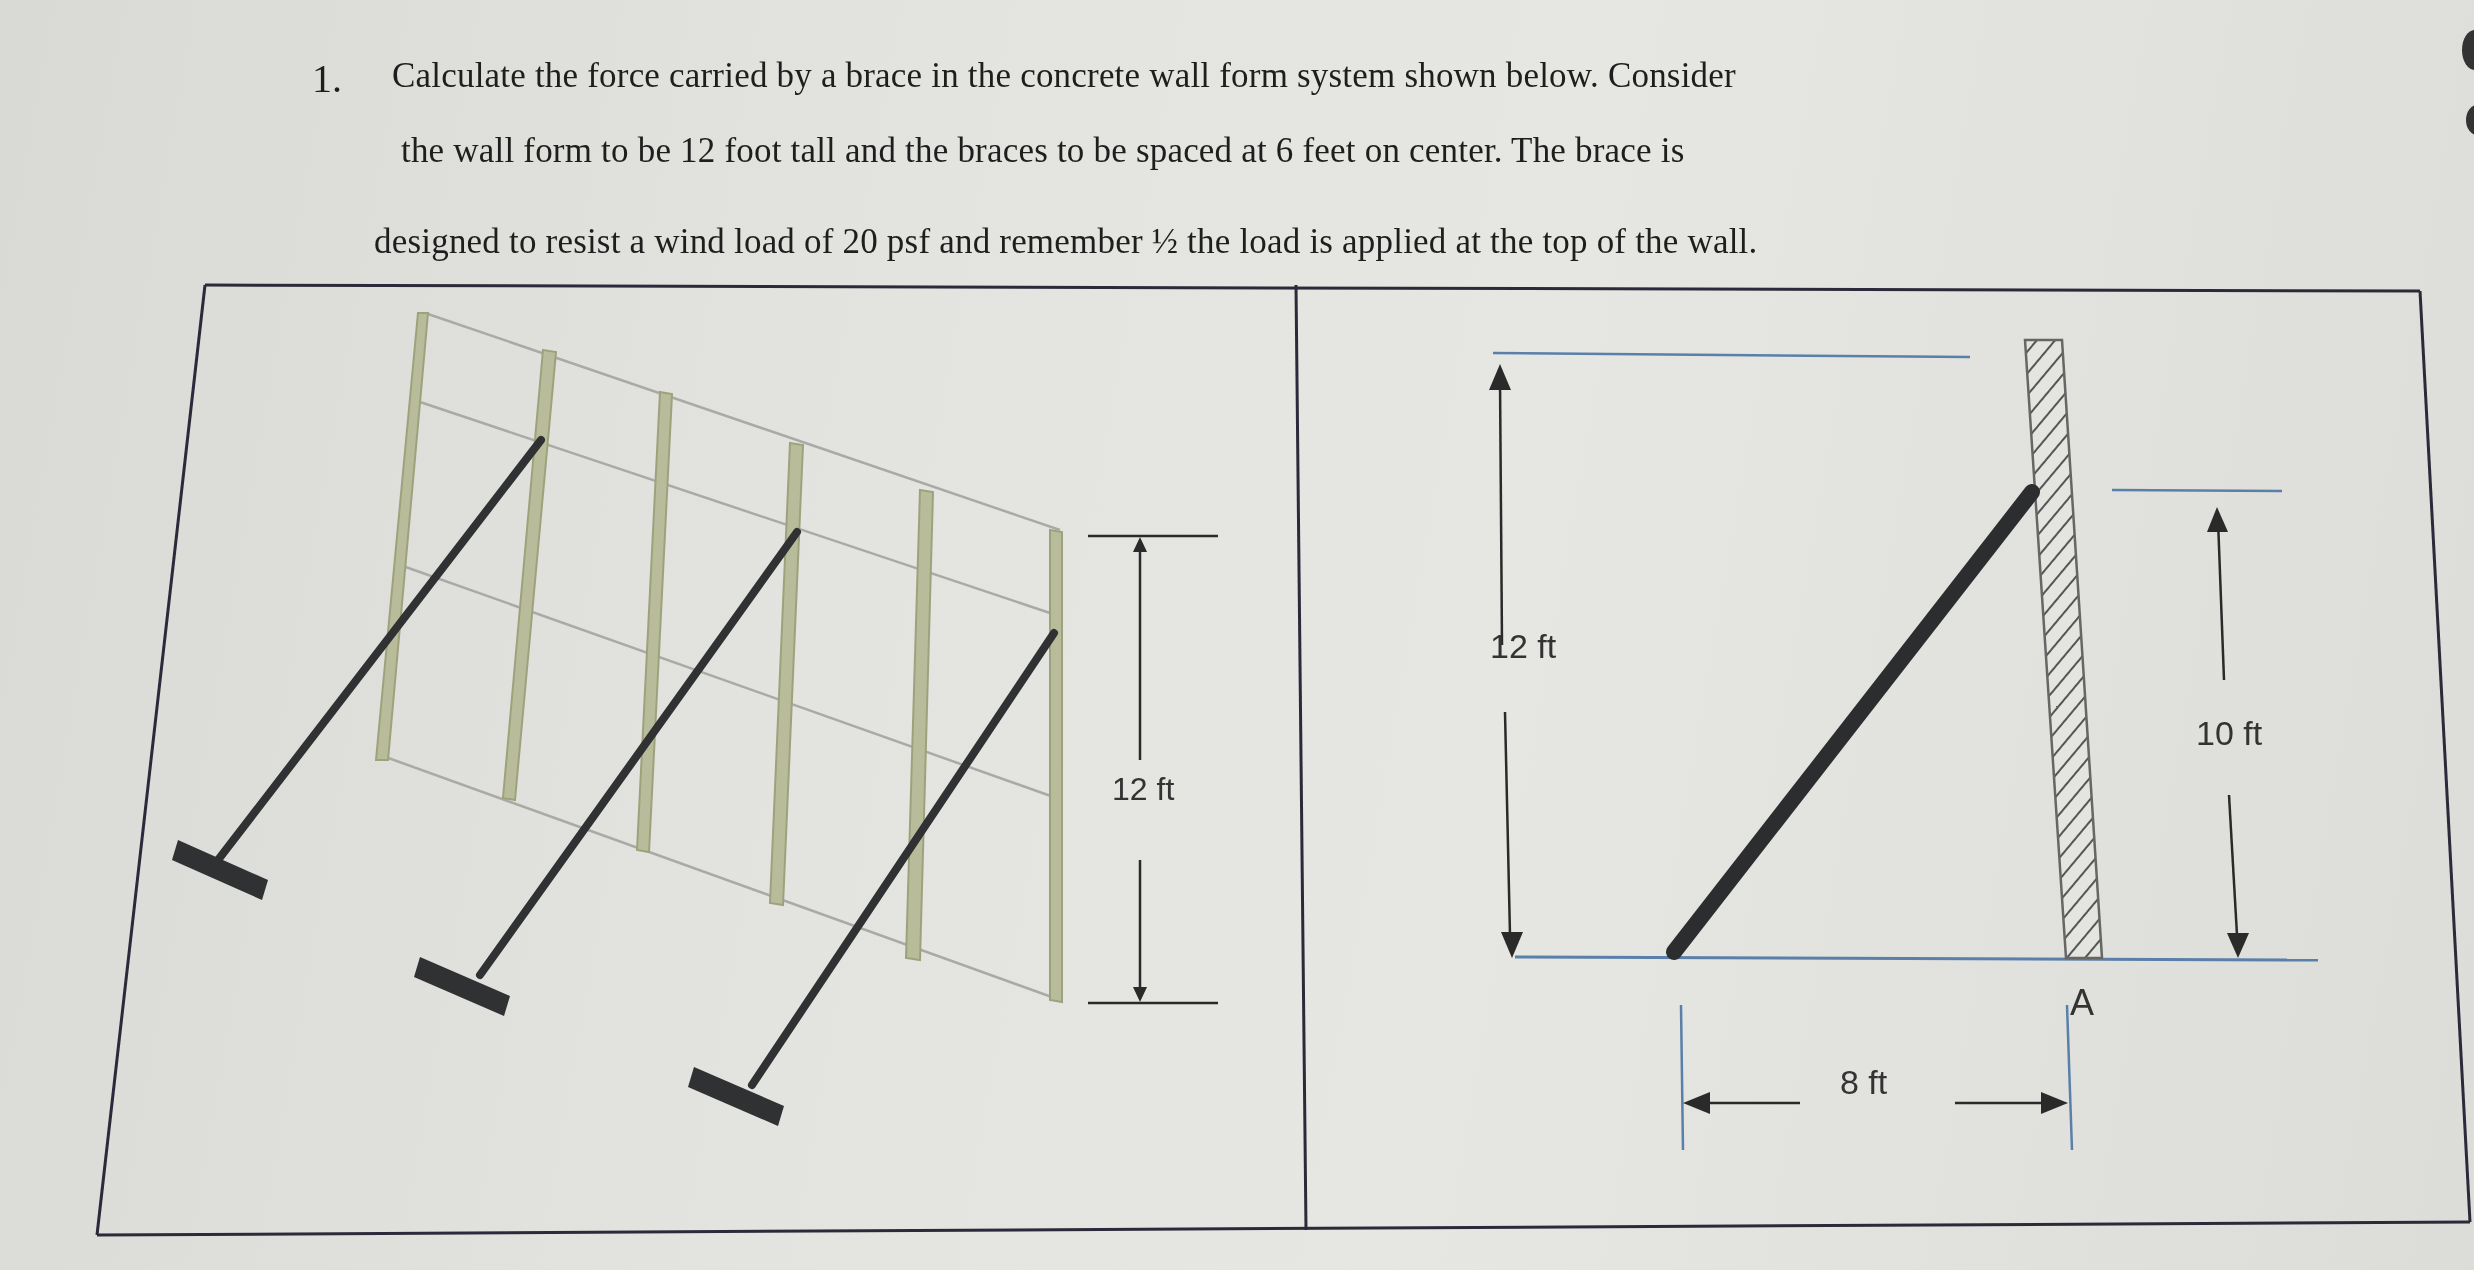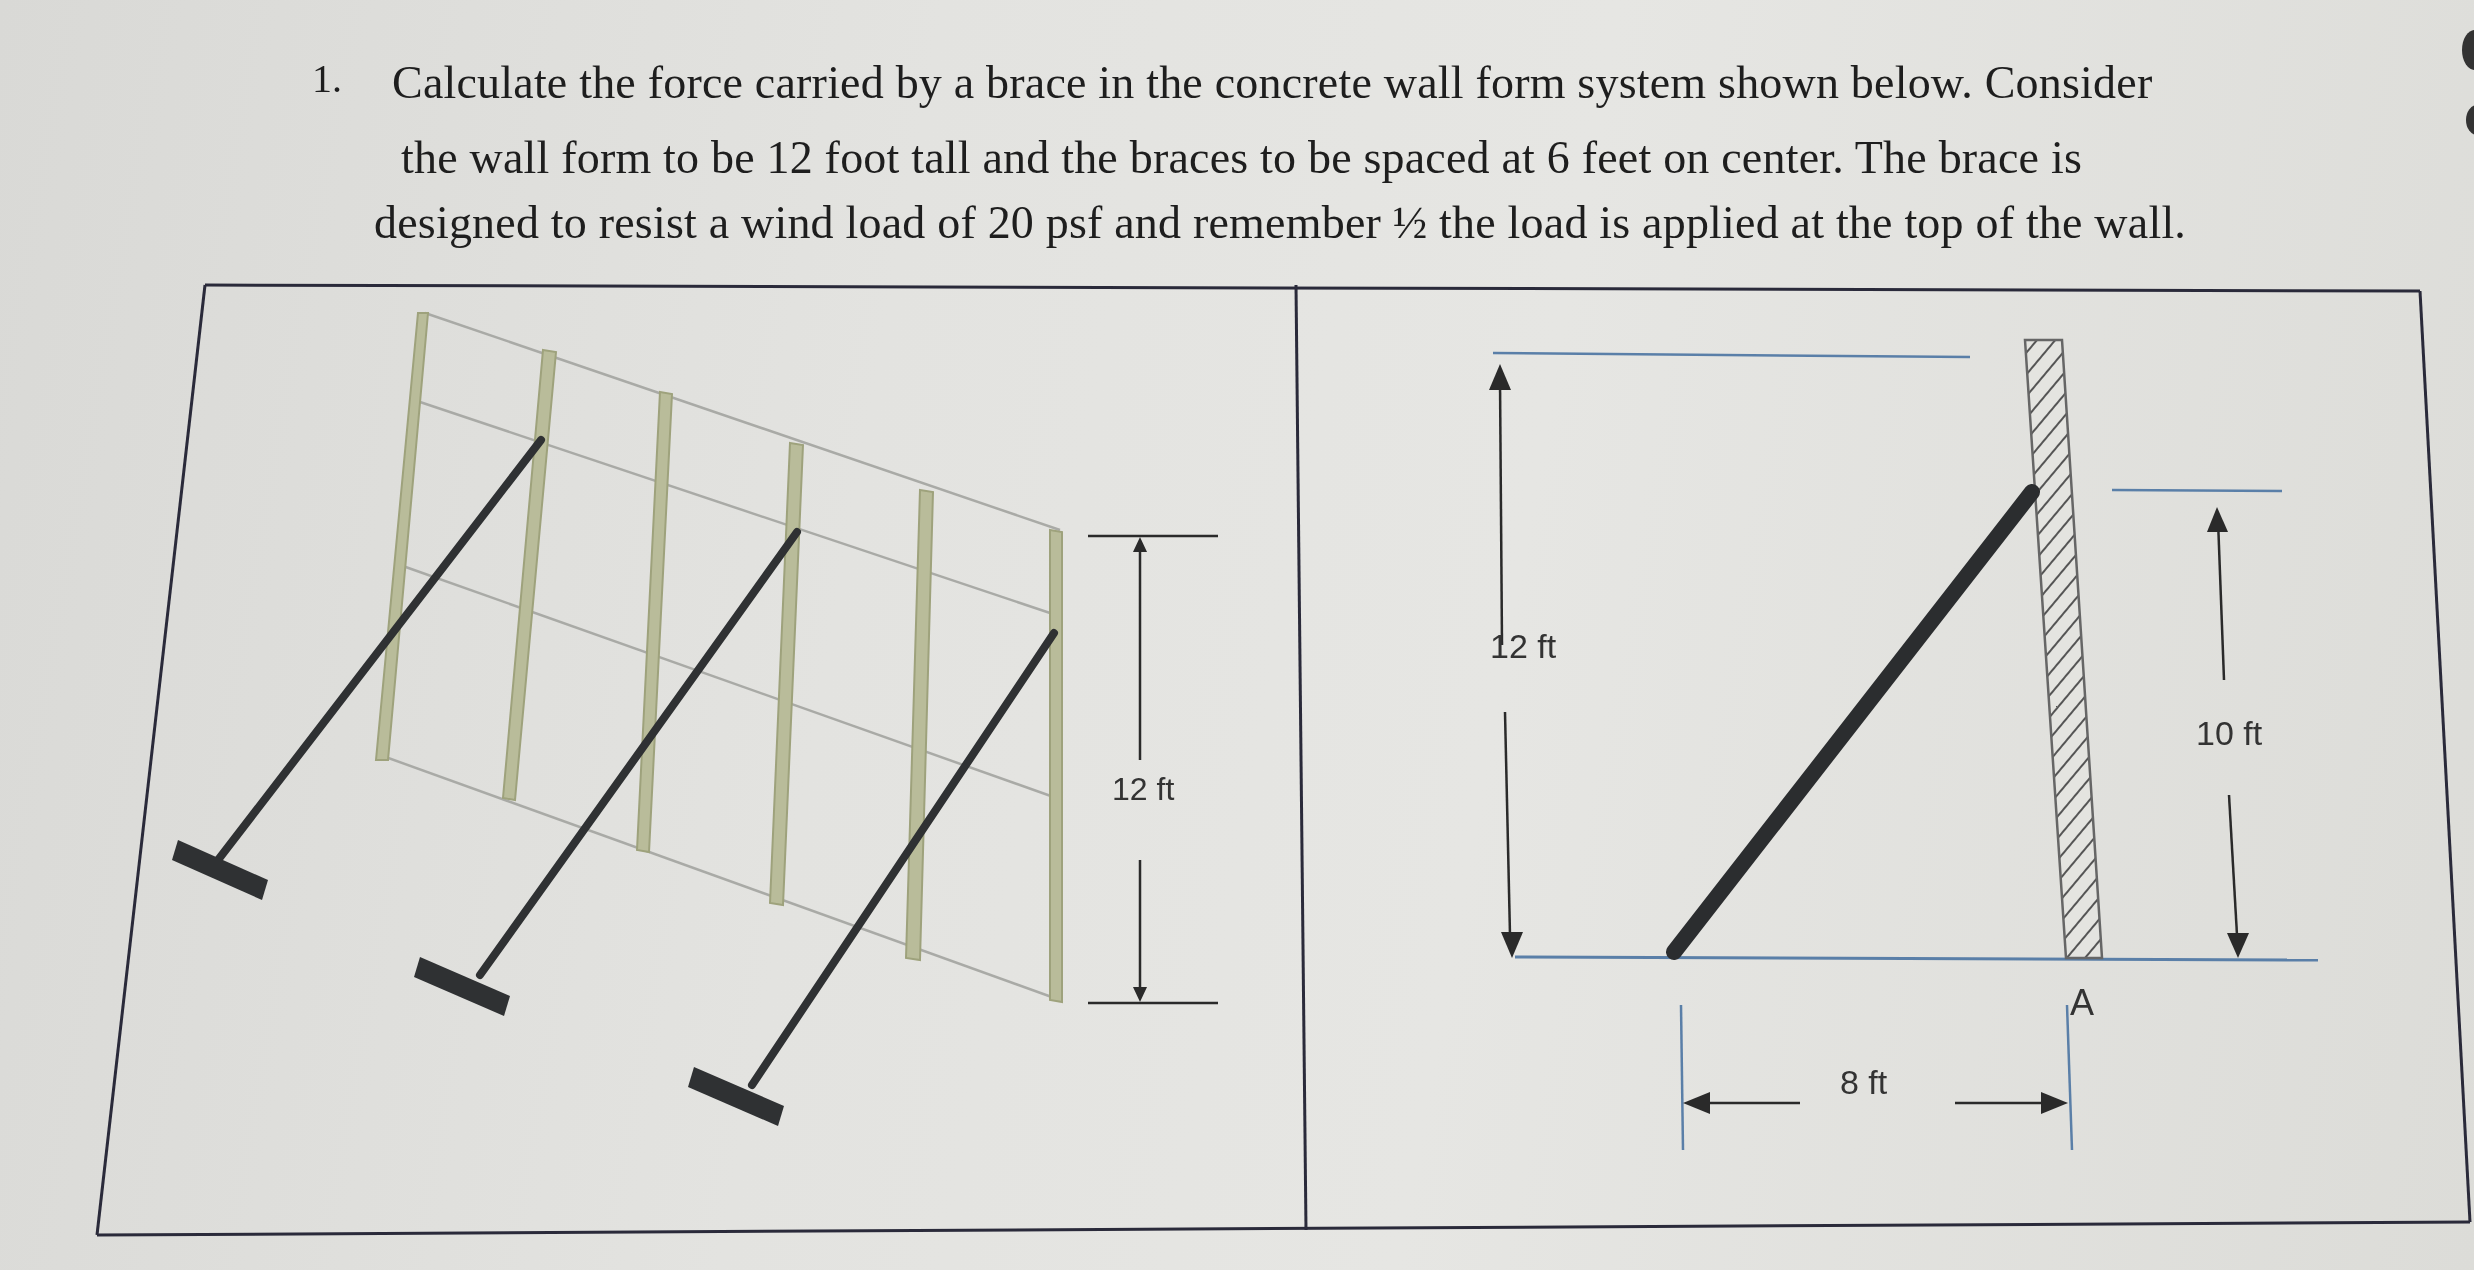--- a/index.html
+++ b/index.html
@@ -11,25 +11,25 @@
   }
   .question {
     position:absolute; left:0; top:0; width:2474px; height:280px;
   }
   .qnum {
     position:absolute; left:312px; top:55px;
     font-size:40px; color:#1e1e1e;
   }
   .qline {
     position:absolute; white-space:nowrap;
-    font-size:46px; color:#1e1e1e; letter-spacing:0.2px;
+    font-size:35px; color:#1e1e1e; letter-spacing:0.2px;
   }
   .l1 { left:392px; top:56px; }
   .l2 { left:401px; top:131px; }
-  .l3 { left:374px; top:196px; }
+  .l3 { left:374px; top:222px; }
   .figure {
     position:absolute; left:0; top:0; width:2474px; height:1270px;
   }
   svg text { font-family: "Liberation Sans", "DejaVu Sans", sans-serif; }
 </style>
 </head>
 <body>
 
 <div class="question">
   <span class="qnum">1.</span>

